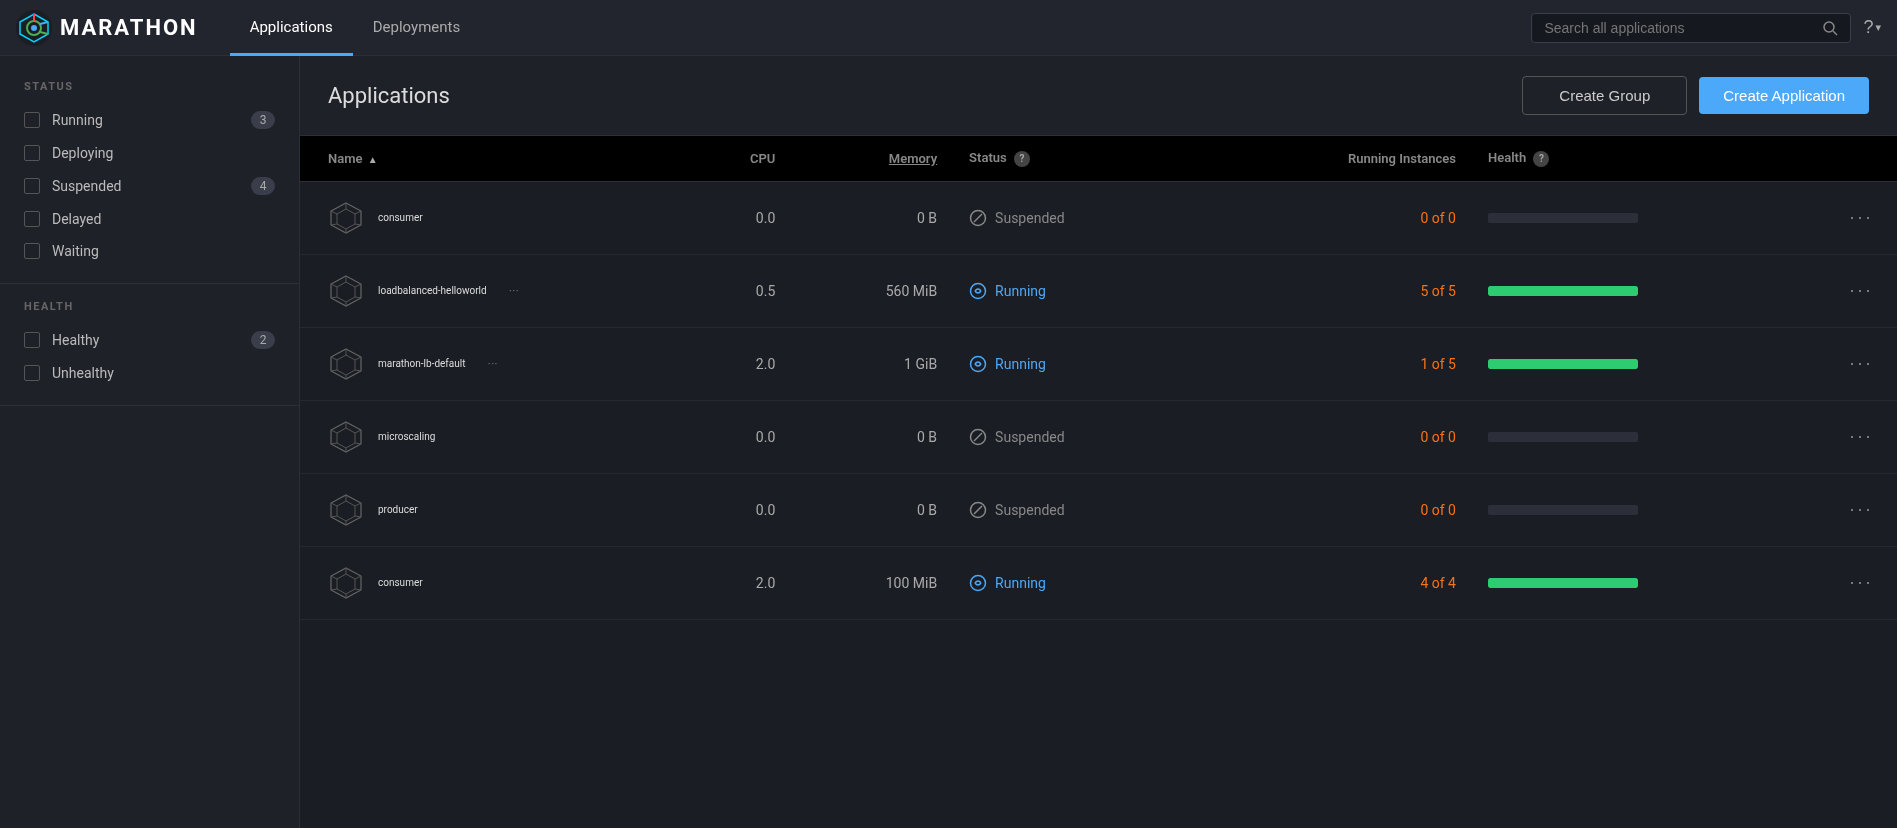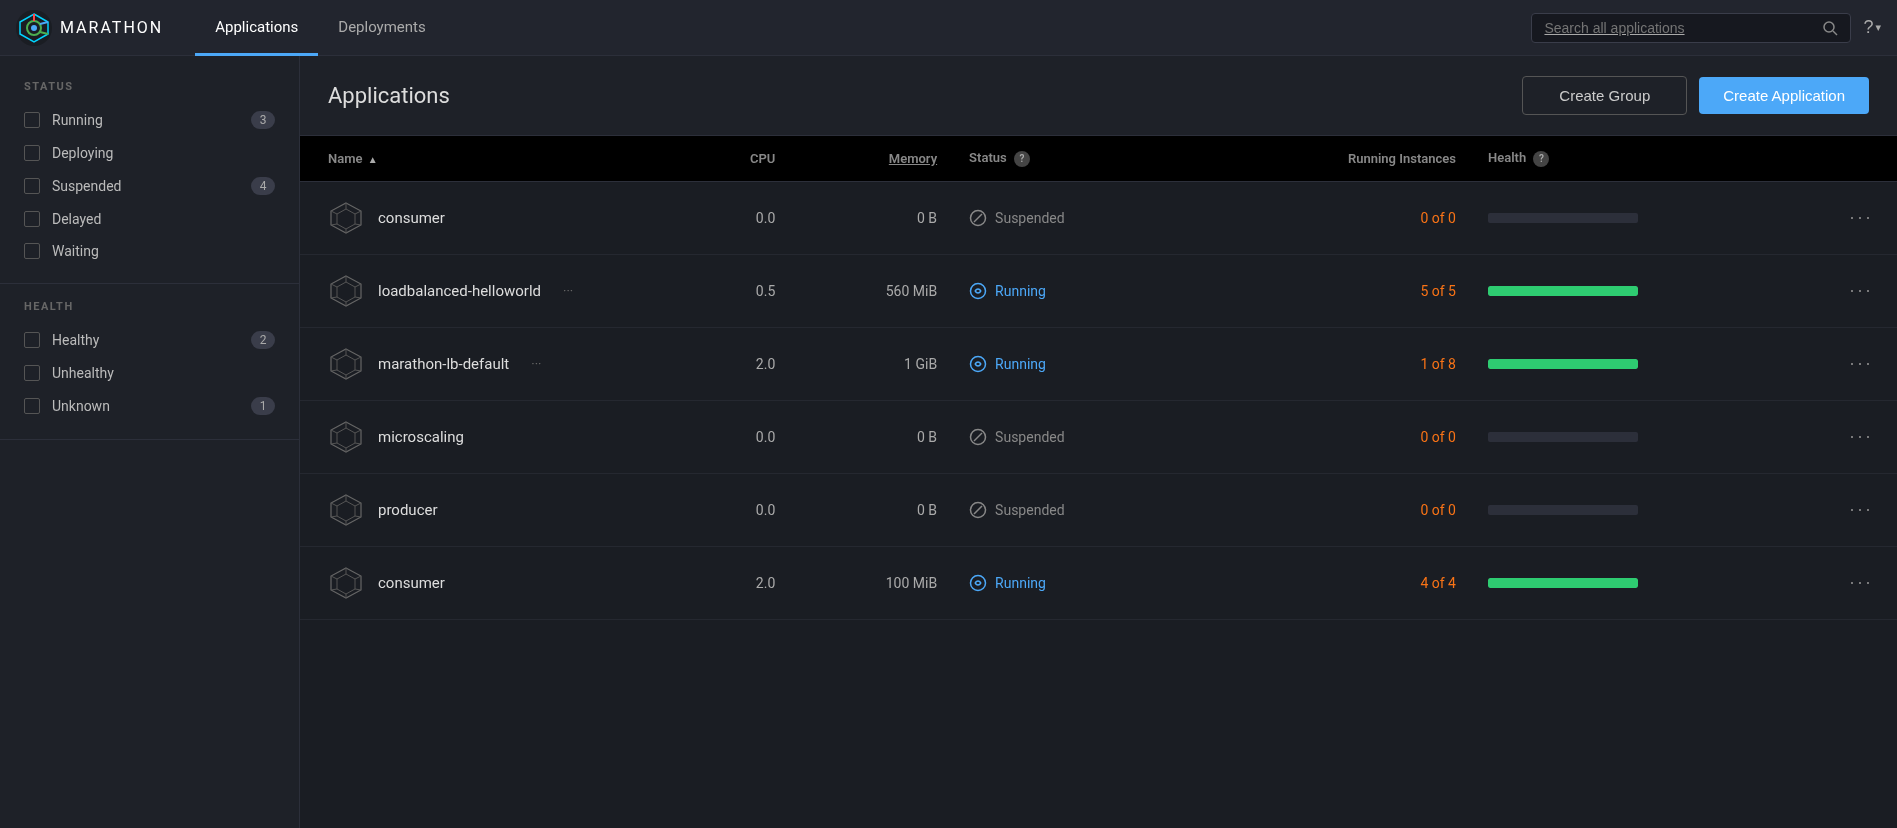--- a/index.html
+++ b/index.html
@@ -20,22 +20,22 @@
       align-items: center;
       gap: 8px;
       margin-right: 32px;
     }
     .logo-icon {
       width: 36px;
       height: 36px;
     }
     .logo-text {
       color: #fff;
-      font-size: 16px;
-      font-weight: 400;
+      font-size: 22px;
+      font-weight: 700;
       letter-spacing: 2px;
     }
     .nav-tabs {
       display: flex;
       align-items: center;
       gap: 0;
       height: 100%;
     }
     .nav-tab {
       padding: 0 20px;
@@ -69,21 +69,20 @@
       width: 320px;
       gap: 8px;
     }
     .search-box input {
       background: transparent;
       border: none;
       outline: none;
       color: #aaa;
       font-size: 14px;
       flex: 1;
-      text-decoration: underline;
     }
     .search-icon-svg { color: #888; flex-shrink: 0; }
     .help-btn {
       background: transparent;
       border: none;
       color: #aaa;
       font-size: 18px;
       cursor: pointer;
       display: flex;
       align-items: center;
@@ -229,21 +228,21 @@
       display: flex;
       align-items: center;
       gap: 14px;
     }
     .app-icon {
       width: 36px;
       height: 36px;
       flex-shrink: 0;
     }
     .app-name-text {
-      font-size: 15px;
+      font-size: 10px;
       color: #ddd;
     }
     .app-name-dots {
       color: #666;
       font-size: 13px;
       margin-left: 8px;
     }
 
     .status-cell {
       display: flex;
@@ -362,25 +361,20 @@
     <div class="sidebar-section-title">HEALTH</div>
 
     <div class="sidebar-item">
       <div class="sidebar-checkbox"></div>
       <span class="sidebar-label">Healthy</span>
       <span class="sidebar-badge">2</span>
     </div>
     <div class="sidebar-item">
       <div class="sidebar-checkbox"></div>
       <span class="sidebar-label">Unhealthy</span>
-    </div>
-    <div class="sidebar-item">
-      <div class="sidebar-checkbox"></div>
-      <span class="sidebar-label">Unknown</span>
-      <span class="sidebar-badge">1</span>
     </div>
 
     <div class="sidebar-divider"></div>
 
   </aside>
 
   <main class="content">
     <div class="content-header">
       <h1 class="content-title">Applications</h1>
       <button class="btn-create-group">Create Group</button>
@@ -515,21 +509,21 @@
     <td>
       <div class="status-cell">
         <svg class="status-icon-running" viewBox="0 0 18 18" fill="none" xmlns="http://www.w3.org/2000/svg">
       <circle cx="9" cy="9" r="7.5" stroke="#4ca8f8" stroke-width="1.5" fill="none"></circle>
       <path d="M6 9 Q9 5 12 9" stroke="#4ca8f8" stroke-width="1.5" fill="none"></path>
       <path d="M6 9 Q9 13 12 9" stroke="#4ca8f8" stroke-width="1.5" fill="none"></path>
     </svg>
         <span class="status-running">Running</span>
       </div>
     </td>
-    <td class="td-running-instances">1 of 8</td>
+    <td class="td-running-instances">1 of 5</td>
     <td class="td-health">
                 <div class="health-bar-container">
                   <div class="health-bar-fill" style="width:100%"></div>
                 </div>
               </td>
     <td class="td-actions">
       <button class="more-btn">···</button>
     </td>
   </tr>
             <tr>

